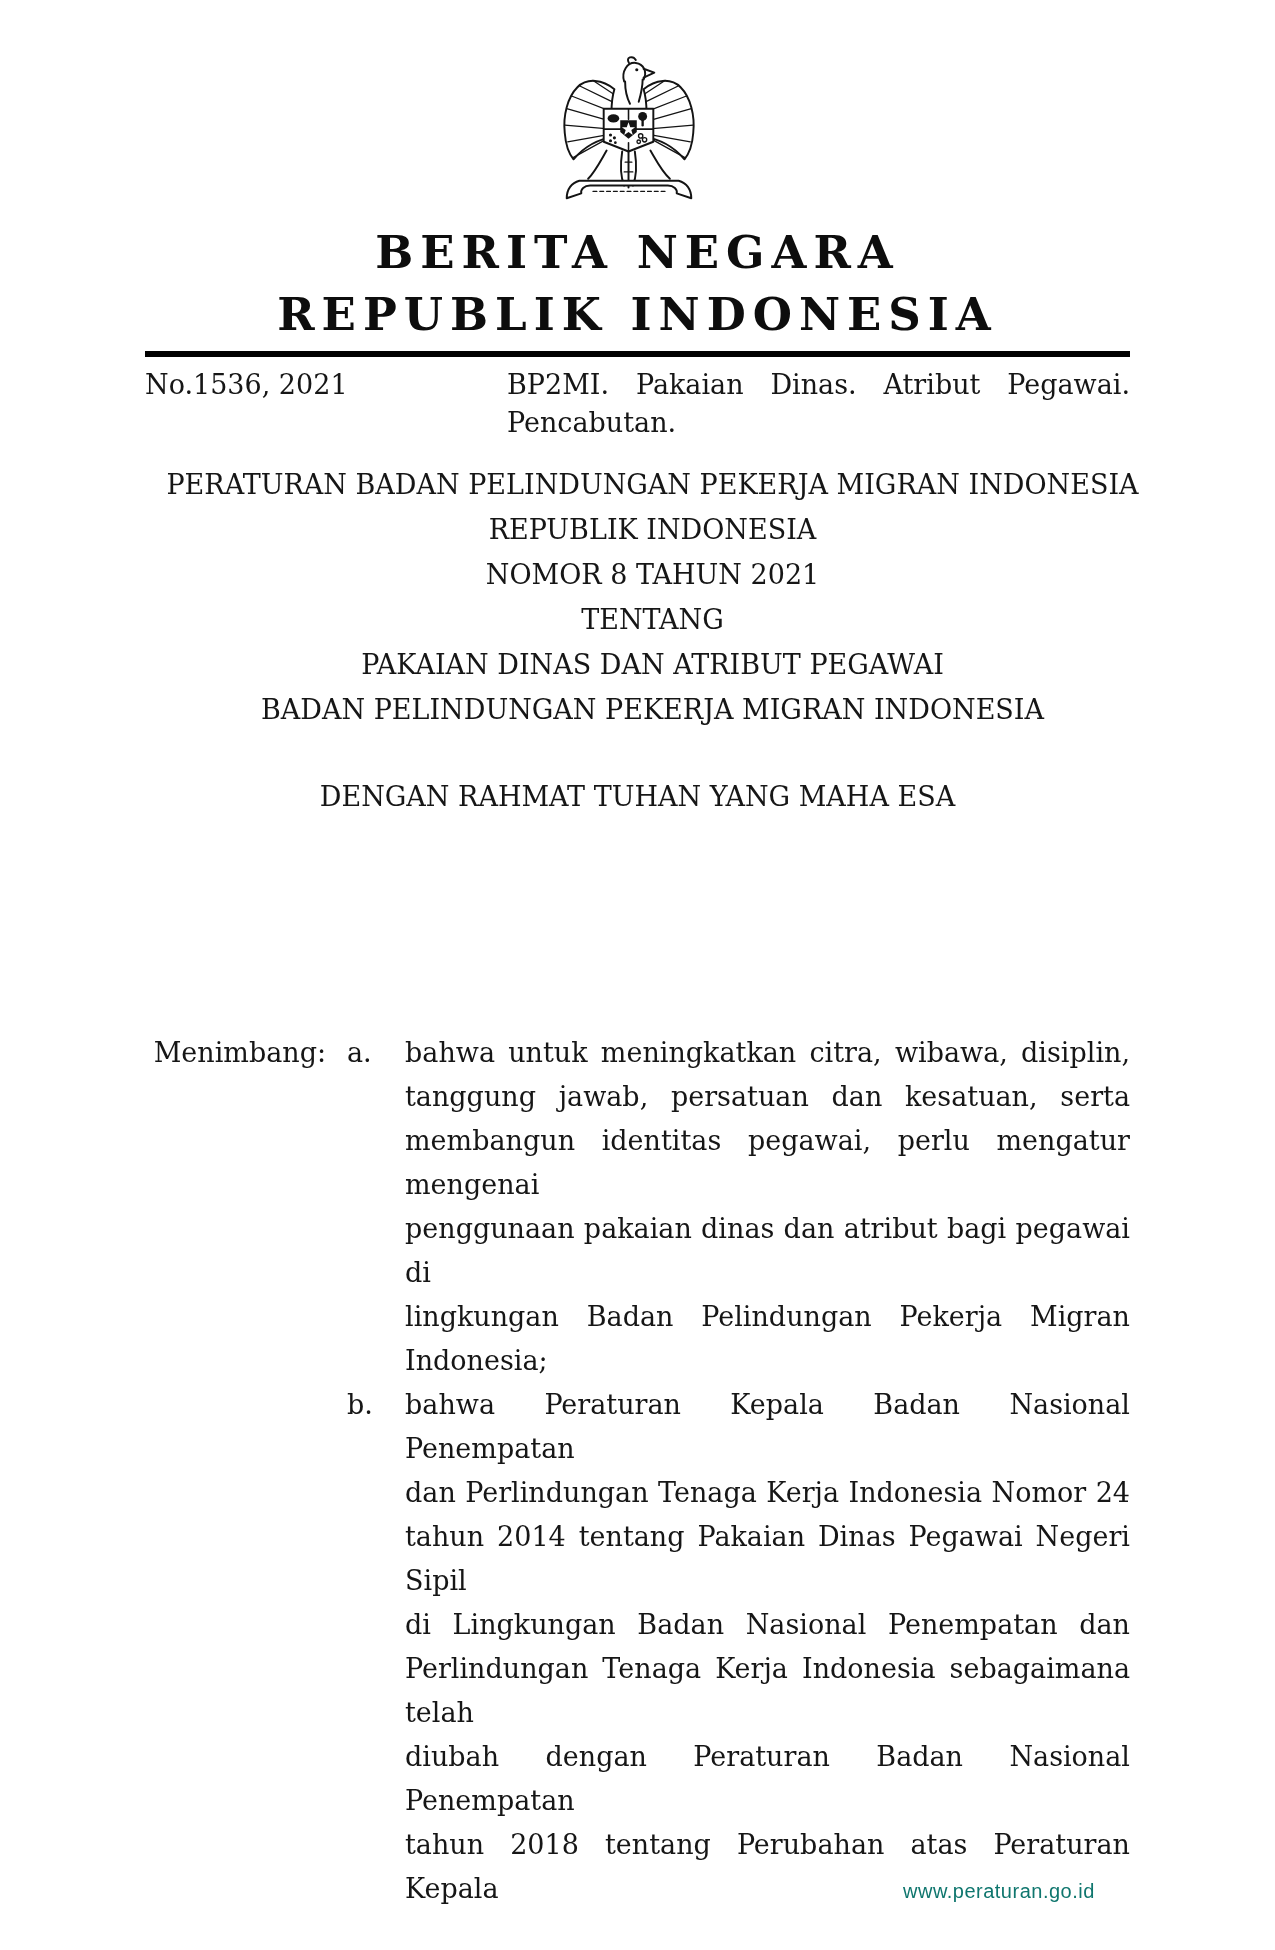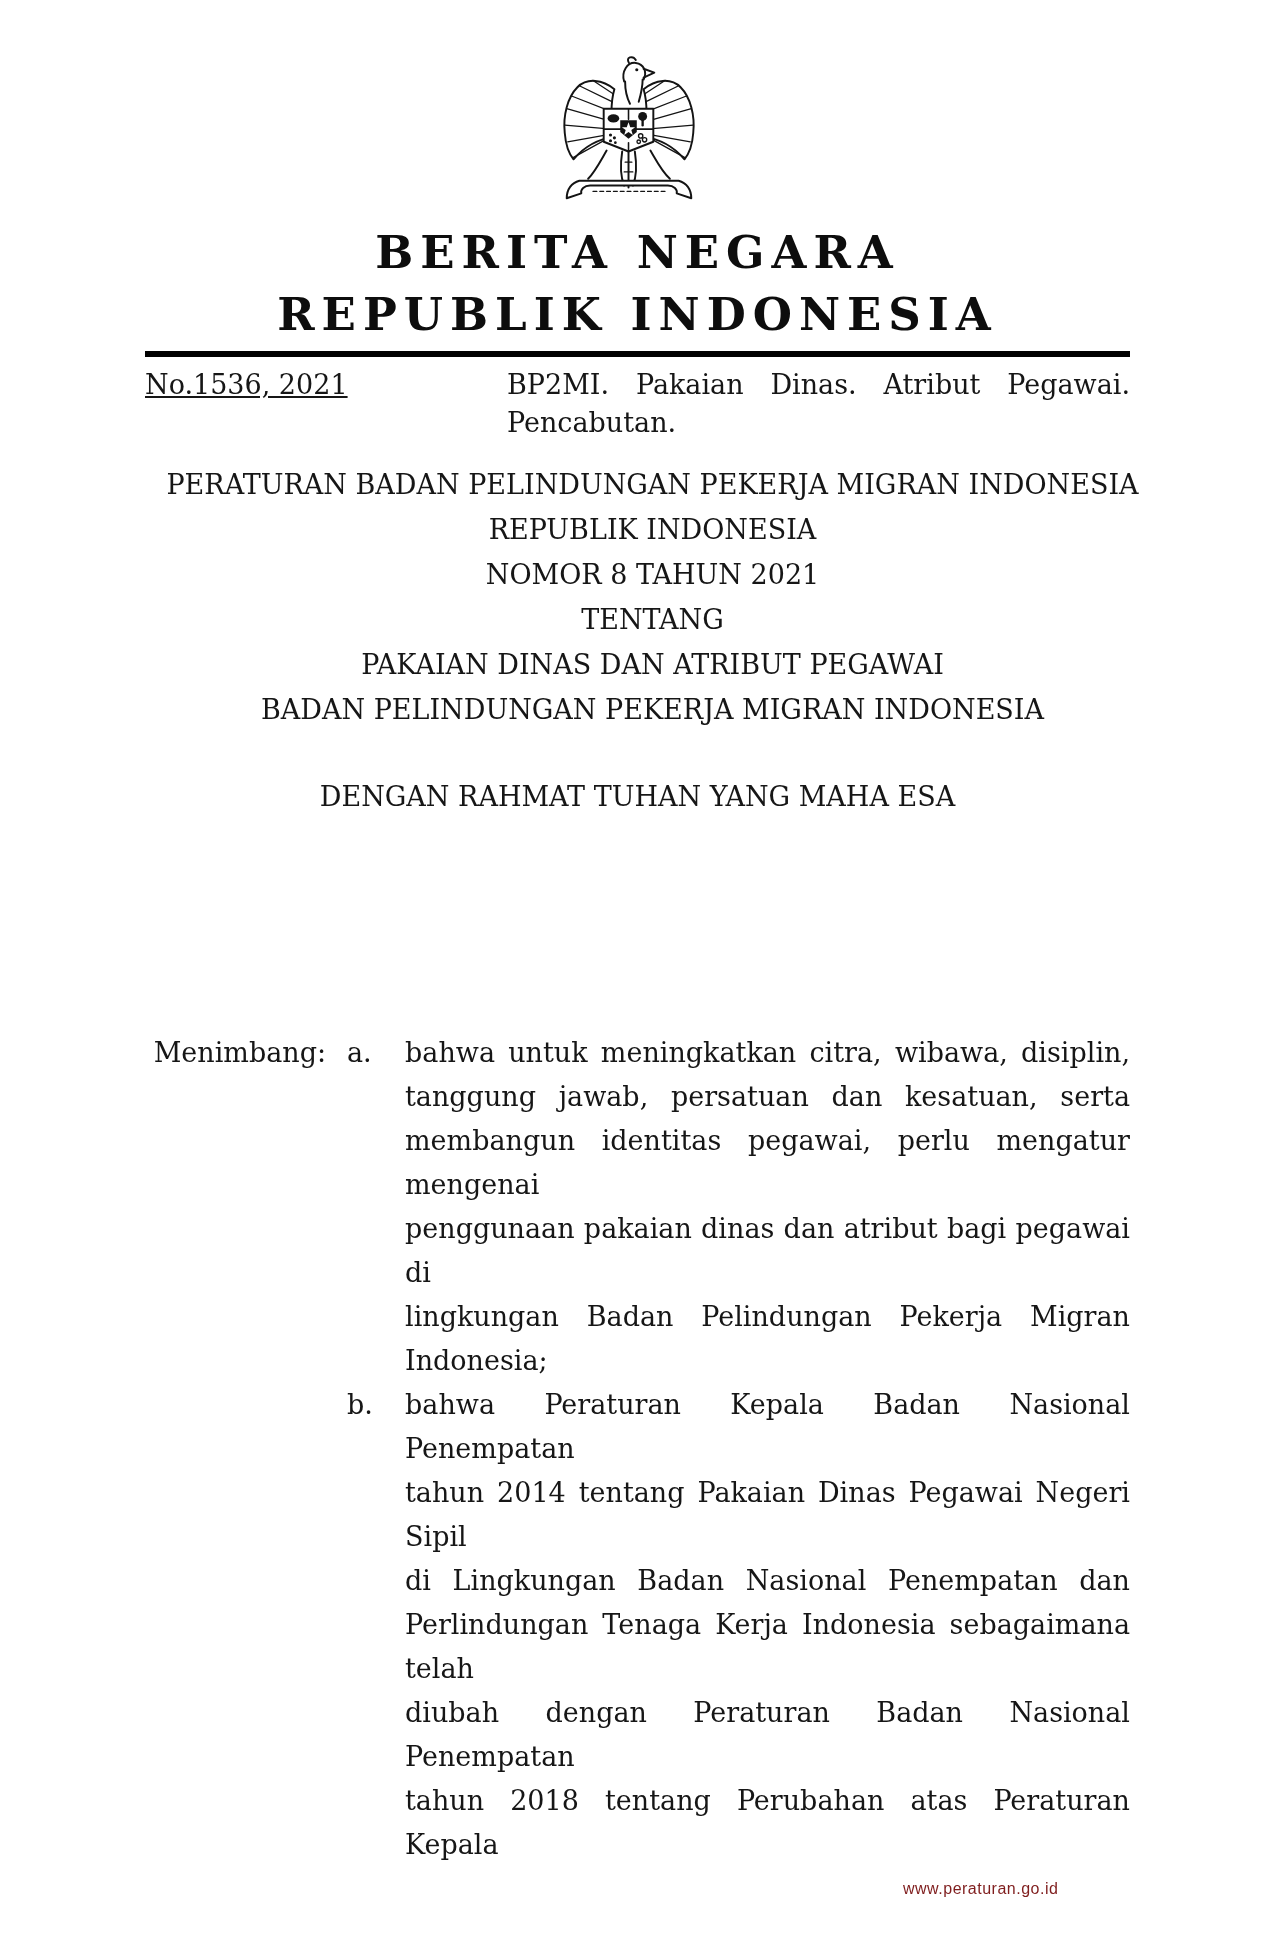--- a/index.html
+++ b/index.html
@@ -19,40 +19,40 @@
   .masthead {
     position:absolute; top:222px; left:0; width:1275px;
     text-align:center; font-weight:bold;
     font-size:45px; line-height:62px; letter-spacing:7px;
     color:#0d0d0d;
   }
   
   .rule { position:absolute; top:351px; left:145px; width:985px; height:6px; background:#000; }
   
   .docnum-row { position:absolute; top:366px; left:145px; width:985px; display:flex; font-size:27px; line-height:38px; }
-  .docnum { width:362px;text-decoration:underline; }
+  .docnum { width:362px; }
   .subject { width:623px; }
   .jl { text-align:justify; text-align-last:justify; }
   .ll { text-align:left; }
   
   .title-block { position:absolute; top:462px; left:160px; width:985px; text-align:center; font-size:27px; line-height:45px; }
   .invocation  { position:absolute; top:774px; left:145px; width:985px; text-align:center; font-size:27px; line-height:45px; }
   .official    { position:absolute; top:864px; left:145px; width:985px; text-align:center; font-size:27px; line-height:44px; }
   
   .menimbang { position:absolute; top:1031px; left:145px; width:985px; font-size:27px; line-height:44px; }
   .m-row { display:flex; align-items:flex-start; }
   .m-label  { width:172px; flex:none;text-align:right; }
   .m-colon  { width:30px;  flex:none; }
   .m-letter { width:58px;  flex:none; }
   .m-text   { width:725px; flex:none; }
   
   .footer {
     position:absolute; top:1880px; left:903px;
     font-family:"Liberation Sans", sans-serif;
-    font-size:16px; color:#7f1d1d; letter-spacing:0.5px;
+    font-size:20px; color:#0f766e; letter-spacing:0.5px;
   }
 </style>
 </head>
 <body>
 
 <div class="page">
 
   <div class="emblem">
     <svg viewBox="0 0 150 160">
       <g stroke="#141414" stroke-width="2" fill="none" stroke-linecap="round" stroke-linejoin="round">
@@ -159,20 +159,21 @@
         <div class="jl">lingkungan Badan Pelindungan Pekerja Migran</div>
         <div class="ll">Indonesia;</div>
       </div>
     </div>
     <div class="m-row">
       <div class="m-label"></div>
       <div class="m-colon"></div>
       <div class="m-letter">b.</div>
       <div class="m-text">
         <div class="jl">bahwa Peraturan Kepala Badan Nasional Penempatan</div>
+        <div class="jl">dan Perlindungan Tenaga Kerja Indonesia Nomor 24</div>
         <div class="jl">tahun 2014 tentang Pakaian Dinas Pegawai Negeri Sipil</div>
         <div class="jl">di Lingkungan Badan Nasional Penempatan dan</div>
         <div class="jl">Perlindungan Tenaga Kerja Indonesia sebagaimana telah</div>
         <div class="jl">diubah dengan Peraturan Badan Nasional Penempatan</div>
         <div class="jl">tahun 2018 tentang Perubahan atas Peraturan Kepala</div>
 
       </div>
     </div>
   </div>
 

